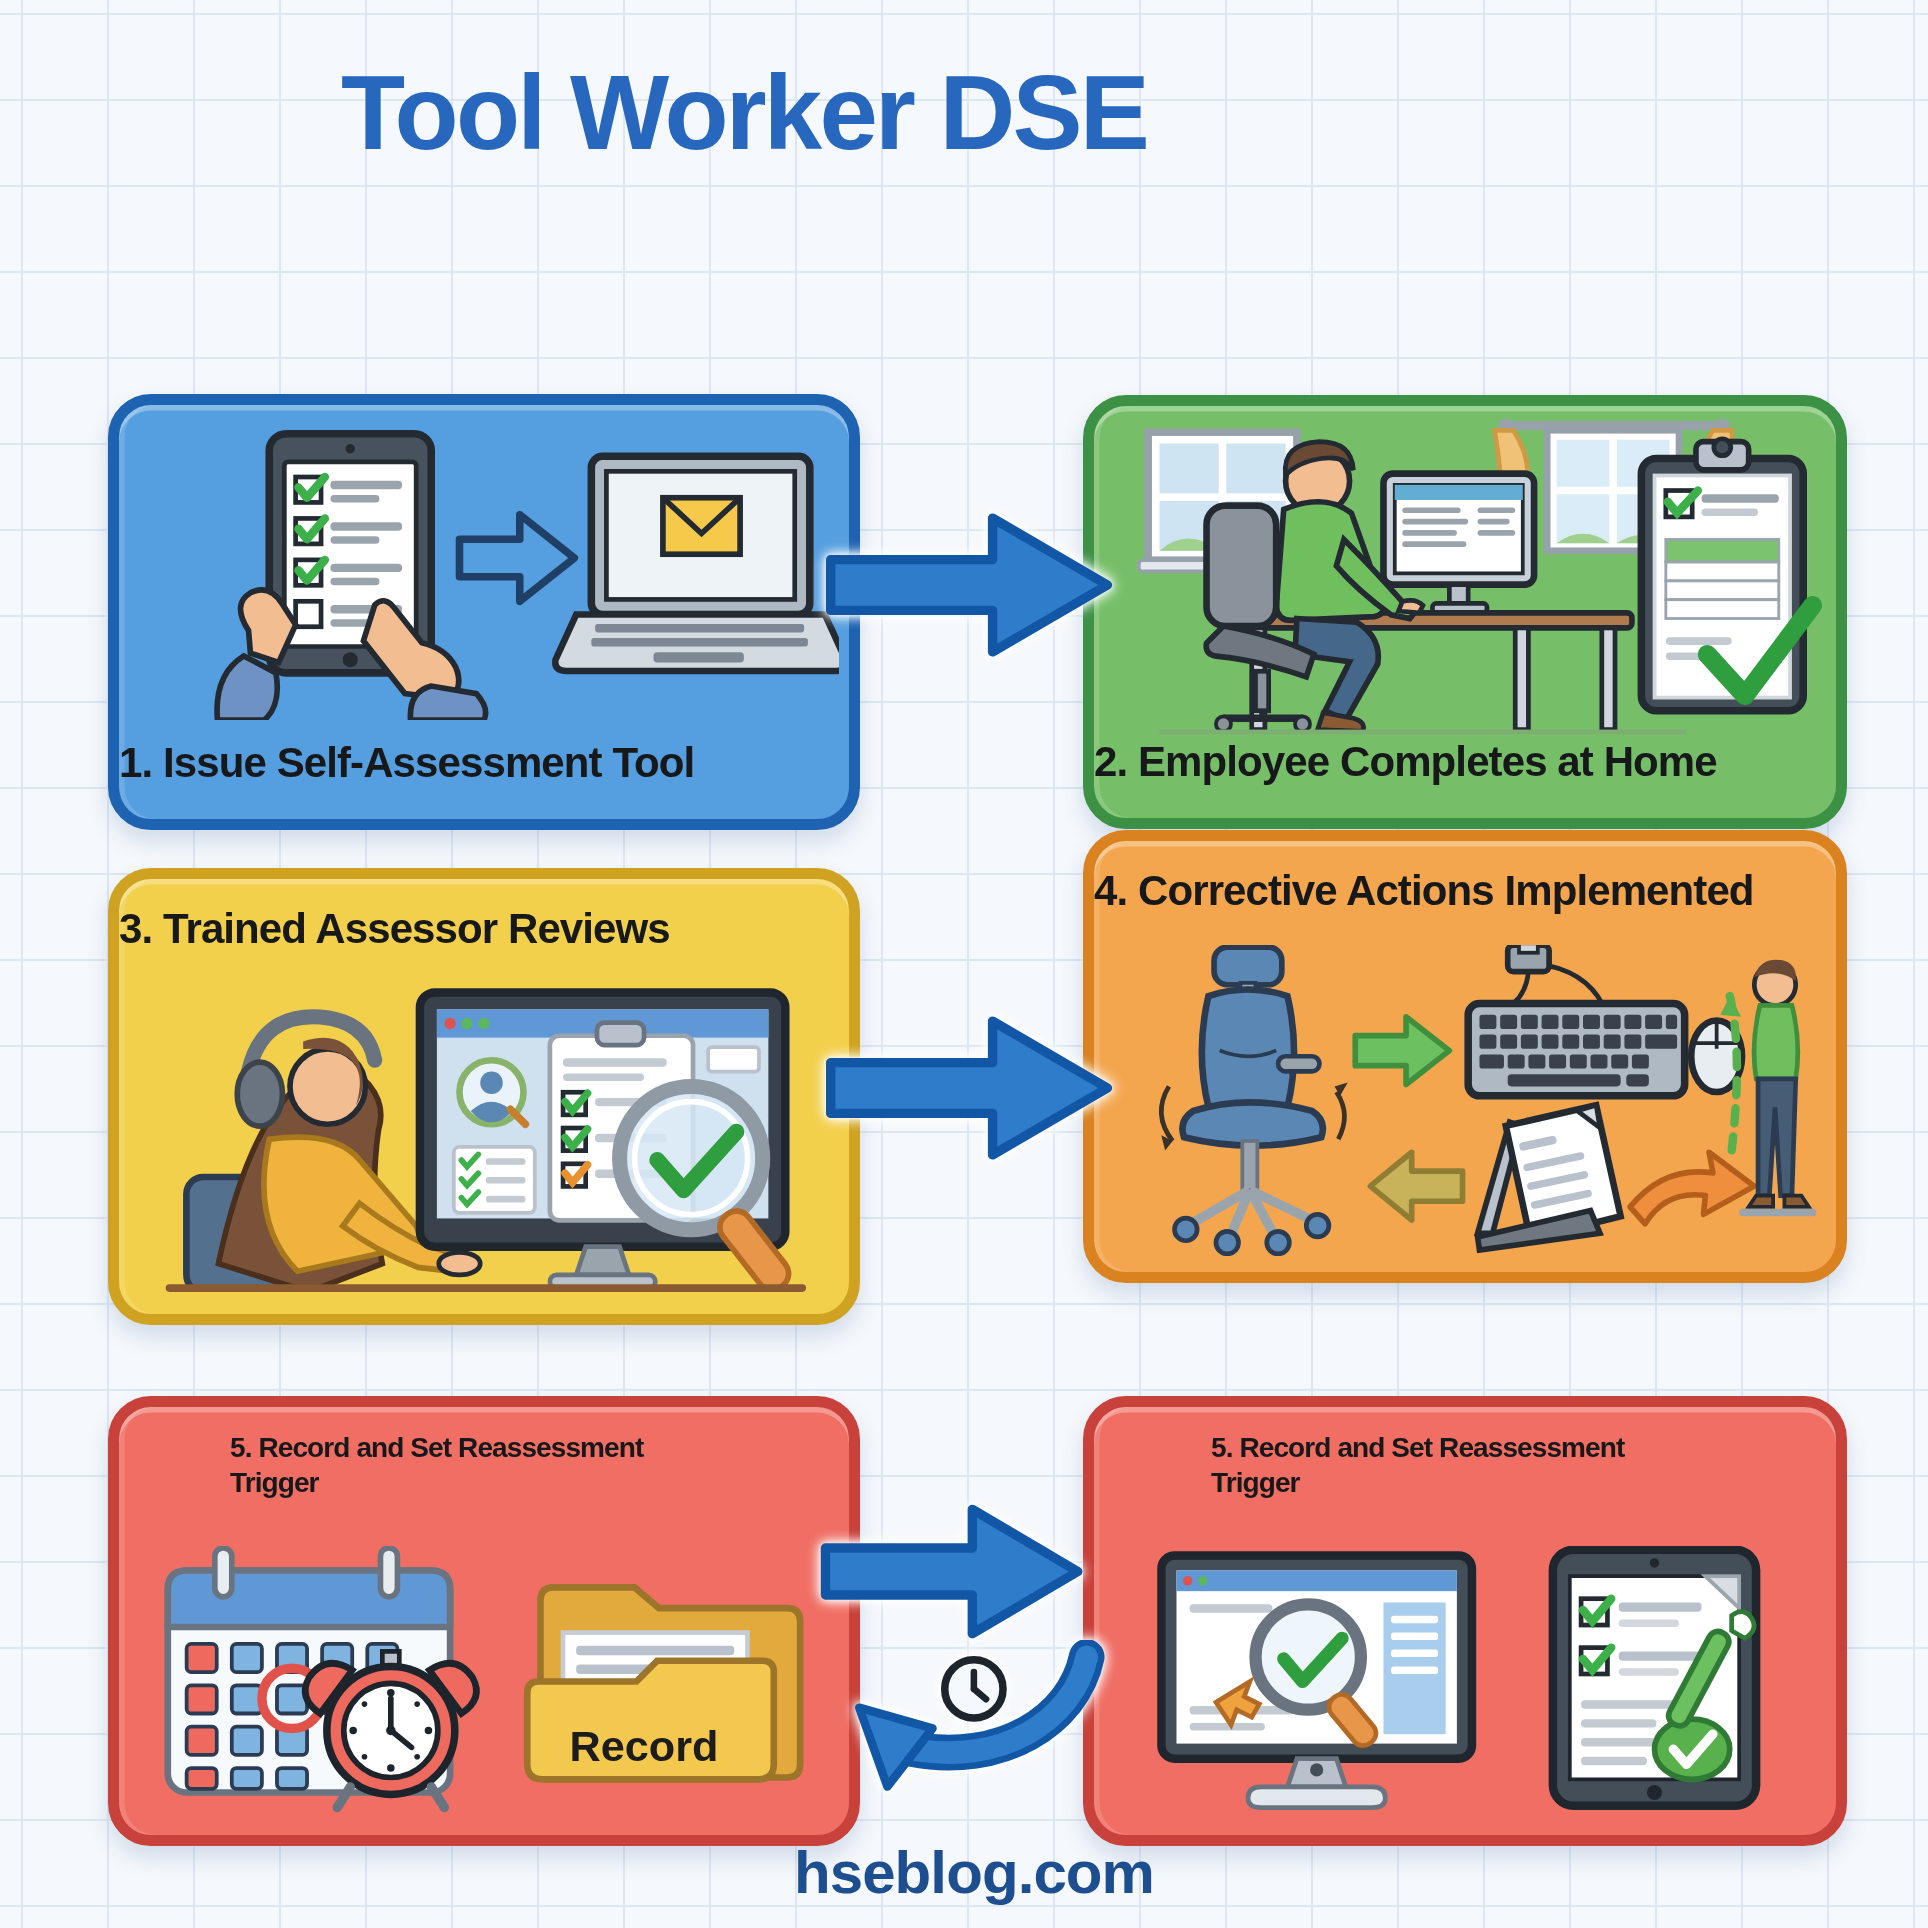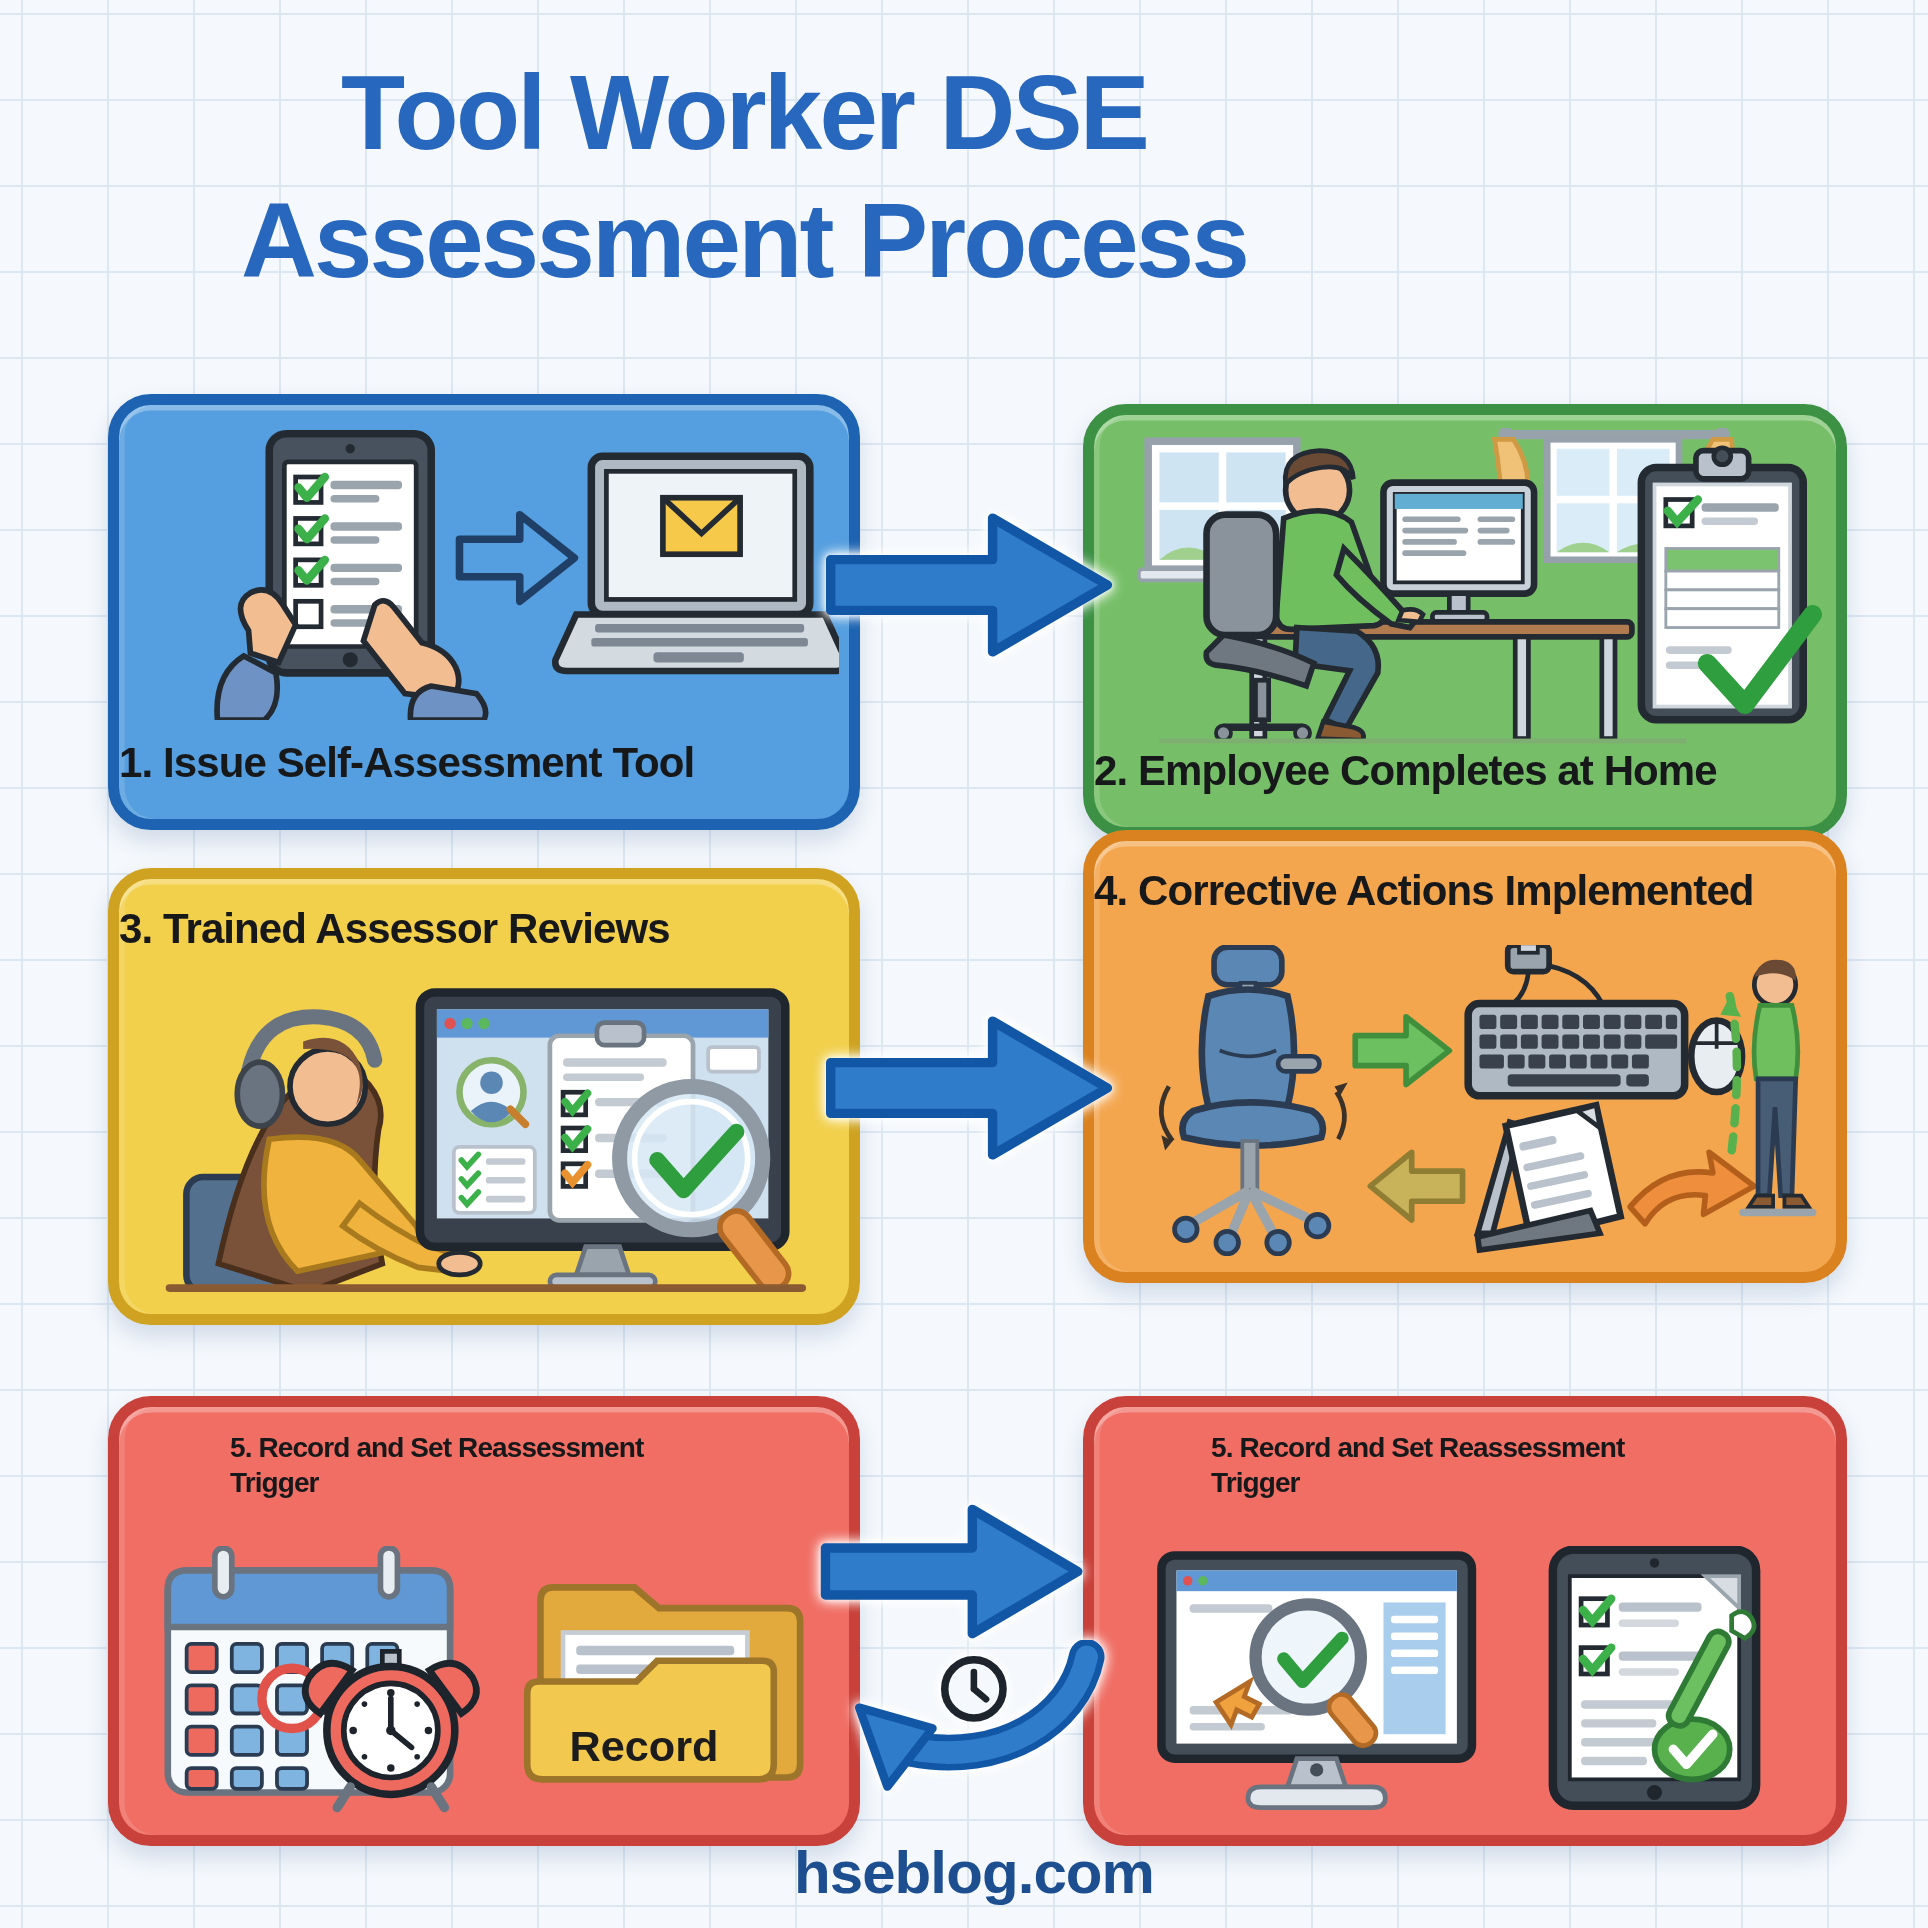--- a/index.html
+++ b/index.html
@@ -23,21 +23,21 @@
     text-align:center;color:#2767bd;font-weight:800;
     font-size:105px;line-height:1.22;letter-spacing:-2.8px;
   }
   .step-box{
     position:absolute;border-radius:43px;border:11.3px solid #000;
     box-shadow:0 11.3px 21px rgba(70,110,160,.20),
                inset 0 5.6px 0 rgba(255,255,255,.30),
                inset 5.6px 0 0 rgba(255,255,255,.14);
   }
   .b1{left:108px;top:394px;width:730px;height:414px;background:#559edf;border-color:#1d63b2;}
-  .b2{left:1083px;top:404px;width:742px;height:412px;background:#76bf68;border-color:#3c9145;}
+  .b2{left:1083px;top:395px;width:742px;height:412px;background:#76bf68;border-color:#3c9145;}
   .b3{left:108px;top:868px;width:730px;height:435px;background:#f2d04b;border-color:#cfa321;}
   .b4{left:1083px;top:830px;width:742px;height:431px;background:#f4a64f;border-color:#d9821f;}
   .b5{left:108px;top:1396px;width:730px;height:428px;background:#f06e64;border-color:#c8413a;}
   .b6{left:1083px;top:1396px;width:742px;height:428px;background:#f06e64;border-color:#c8413a;}
   .caption{
     position:absolute;left:0;width:100%;text-align:left;
     font-weight:800;color:#17181a;font-size:42px;letter-spacing:-0.9px;
     white-space:nowrap;
   }
   .caption.bottom{bottom:32px;}
@@ -56,21 +56,20 @@
     font-size:60px;font-weight:800;color:#1d4e8f;letter-spacing:-0.9px;padding-left:10px;
   }
 </style>
 </head>
 <body>
 
 <div class="canvas">
 
   <div class="title">
     <div>Tool Worker DSE</div>
-    <div>Assessment Process</div>
   </div>
 
   <div class="step-box b1">
     <svg class="illus" style="top:22.6px" width="711" height="292" viewBox="0 0 755 310">
 
       <g>
         <rect x="150" y="6" width="172" height="254" rx="18" fill="#47525e" stroke="#232a31" stroke-width="8"></rect>
         <circle cx="236" cy="22" r="5" fill="#232a31"></circle>
         <rect x="166" y="36" width="140" height="196" rx="4" fill="#ffffff" stroke="#232a31" stroke-width="5"></rect>
         <circle cx="236" cy="246" r="8" fill="#232a31"></circle>

